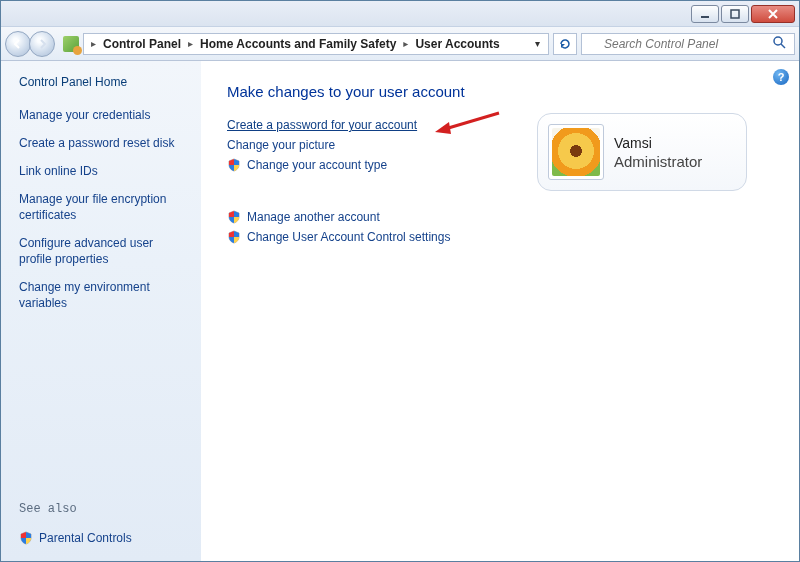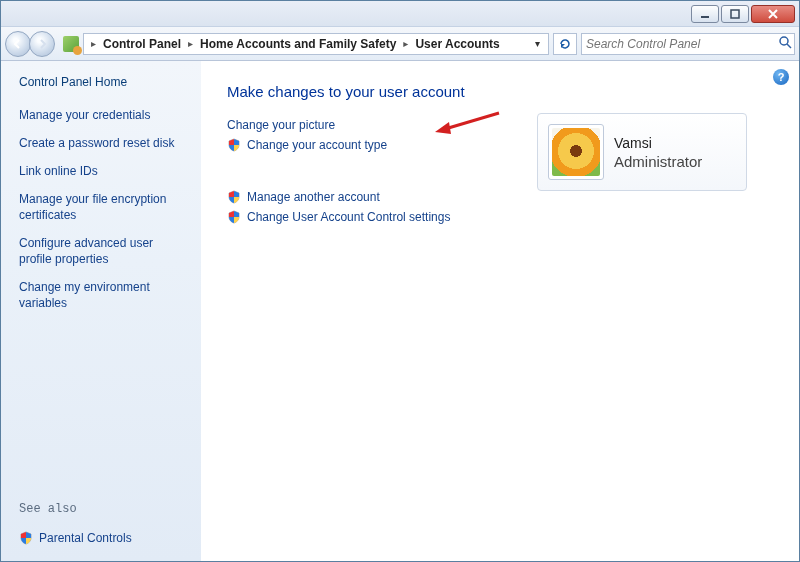--- a/index.html
+++ b/index.html
@@ -125,24 +125,24 @@
     justify-content: center;
     color: #1a5aa6;
   }
   .searchbox {
     width: 214px;
     height: 22px;
     border: 1px solid #b3c1d6;
     background: #fff;
     display: flex;
     align-items: center;
-    padding: 0 2px;
+    padding: 0 8px;
     color: #6f7a88;
     font-style: italic;
-    justify-content: space-between;
+    justify-content: flex-end;
   }
   .searchbox input {
     border: none;
     outline: none;
     font-style: italic;
     color: #6f7a88;
     font-family: inherit;
     font-size: 12px;
     width: 170px;
     background: transparent;
@@ -238,21 +238,21 @@
   .shield svg { display: block; }
   .task-gap { height: 26px; }
   
   .account-card {
     position: absolute;
     top: 52px;
     right: 52px;
     width: 210px;
     height: 78px;
     border: 1px solid #d0d9e6;
-    border-radius: 4px;
+    border-radius: 14px;
     background: linear-gradient(to bottom, #ffffff, #f4f7fb);
     display: flex;
     align-items: center;
     padding: 8px 10px;
     gap: 10px;
   }
   .avatar-frame {
     width: 56px; height: 56px;
     border: 1px solid #bfcadb;
     border-radius: 3px;
@@ -362,20 +362,23 @@
         </span>
         <span>Parental Controls</span>
       </div>
     </div>
 
     <div class="main">
       <div class="help-icon">?</div>
       <div class="main-heading">Make changes to your user account</div>
 
       <div class="task-list">
+        <div class="task highlight">
+          <a>Create a password for your account</a>
+        </div>
         <div class="task">
           <a>Change your picture</a>
         </div>
         <div class="task">
           <span class="shield">
             <svg width="14" height="14" viewBox="0 0 14 14">
                 <path d="M7 1 L12 3 V7 C12 10 9.5 12.5 7 13 C4.5 12.5 2 10 2 7 V3 Z" fill="#fff" stroke="#666" stroke-width="0.5"></path>
                 <path d="M7 1 L12 3 V7 L7 7 Z" fill="#2a7de1"></path>
                 <path d="M7 1 L2 3 V7 L7 7 Z" fill="#e33"></path>
                 <path d="M7 7 L12 7 C12 10 9.5 12.5 7 13 Z" fill="#ffd24d"></path>

